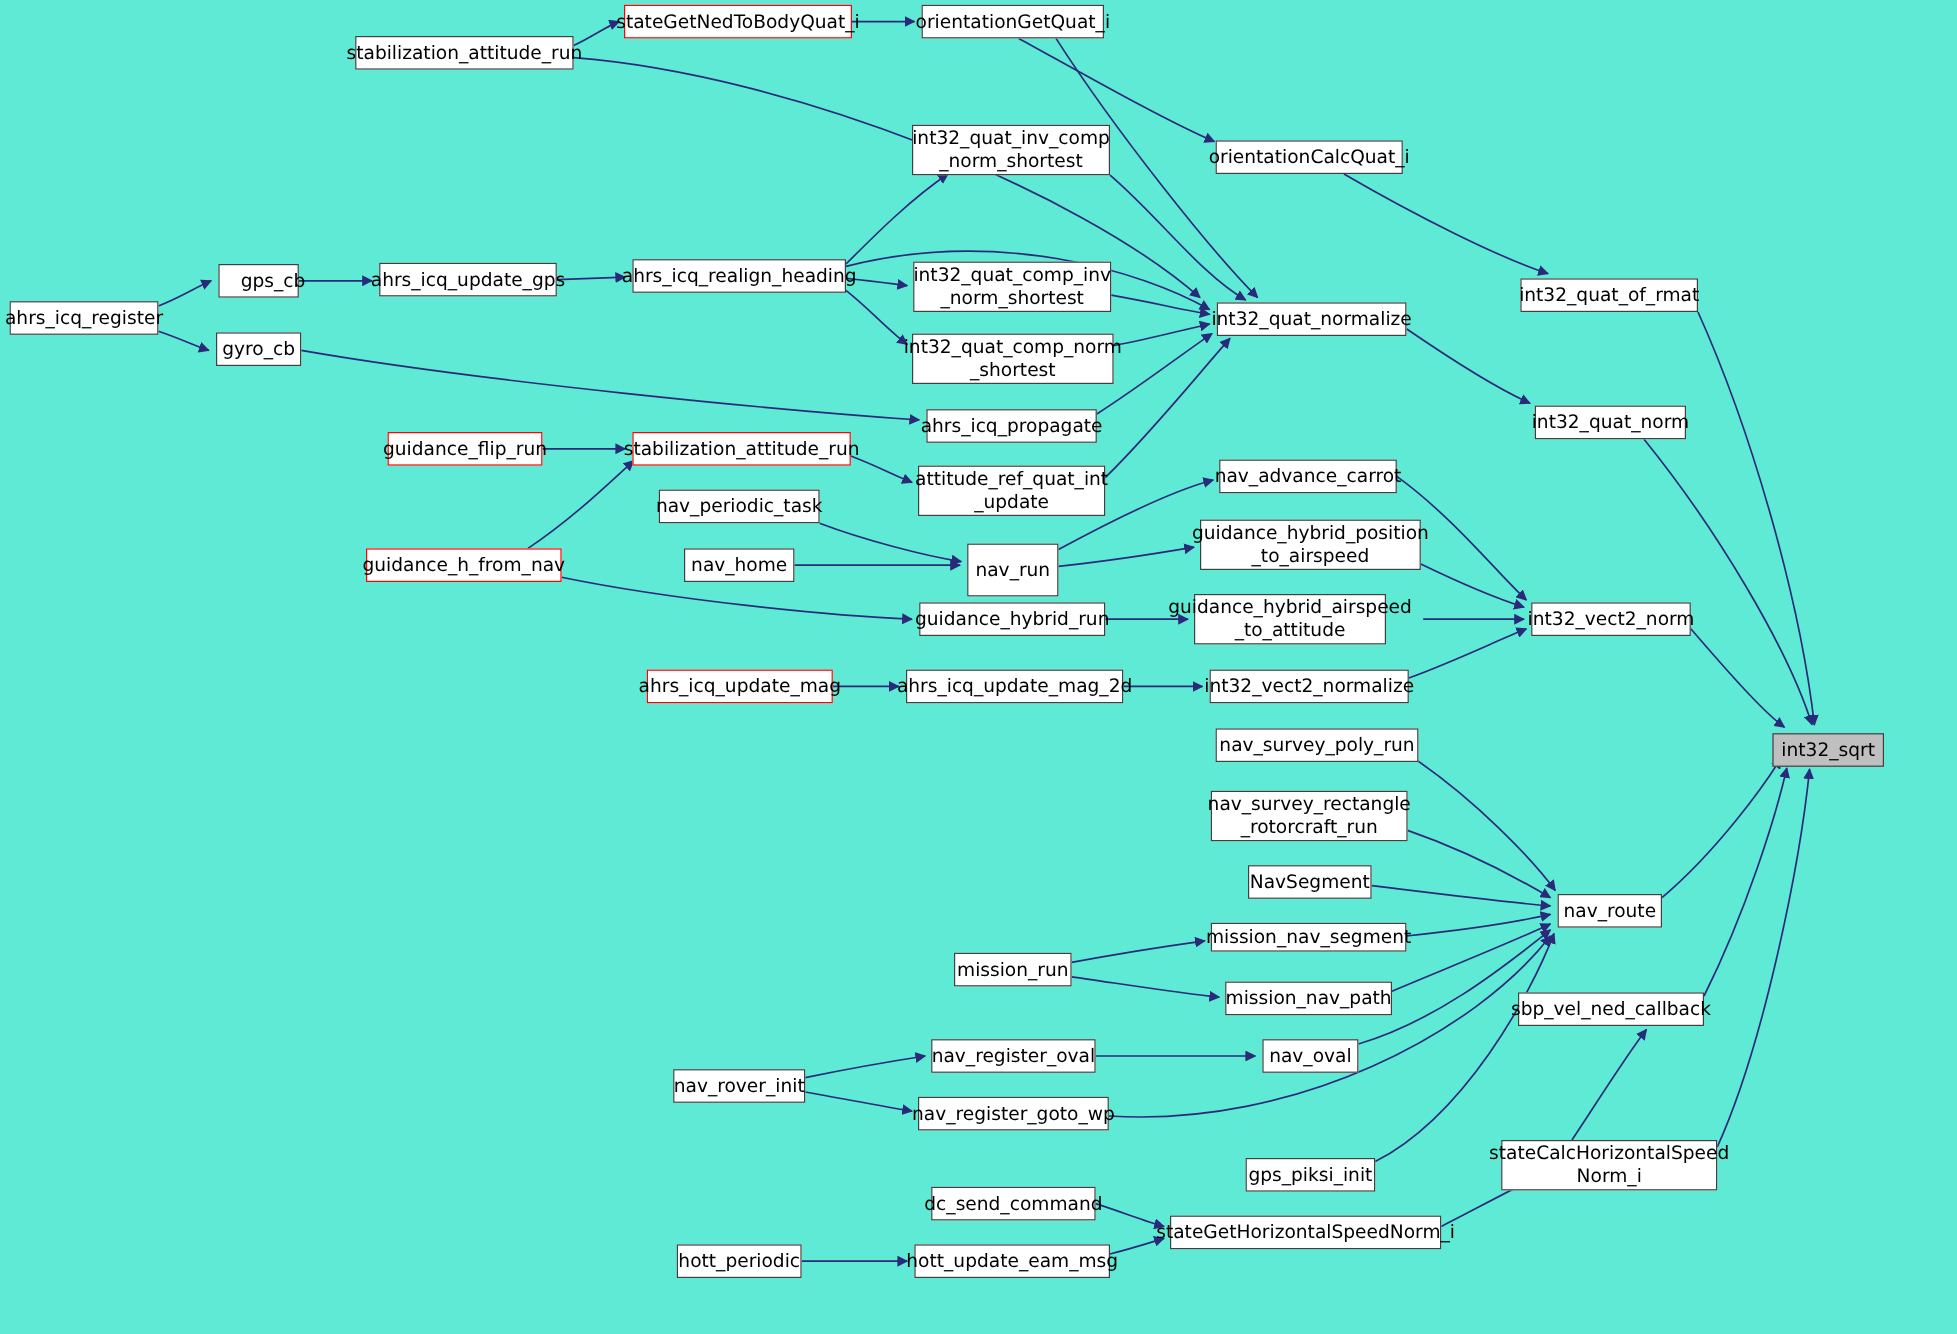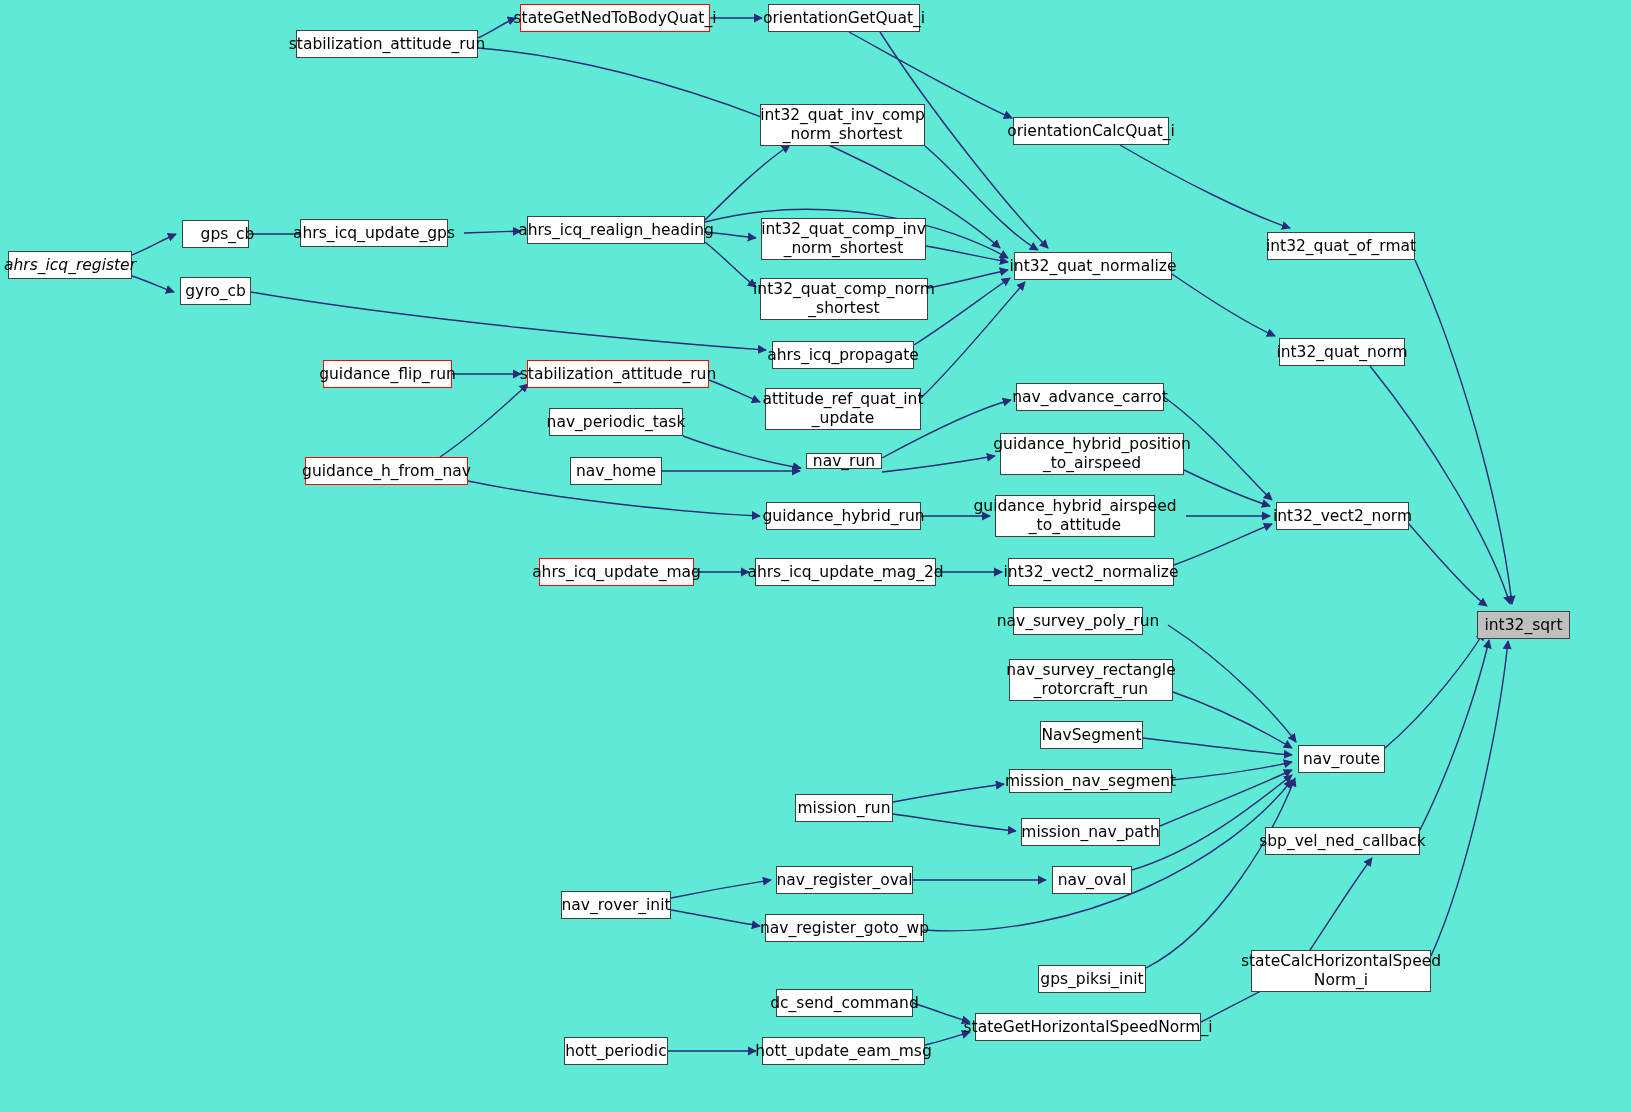--- a/index.html
+++ b/index.html
@@ -87,52 +87,52 @@
       </g>
   </svg>
   <div id="nodes">
       <div class="node red" style="left: 520px; top: 4px; width: 190px; height: 28px;">stateGetNedToBodyQuat_i</div>
       <div class="node" style="left: 768px; top: 4px; width: 152px; height: 28px;">orientationGetQuat_i</div>
       <div class="node" style="left: 296px; top: 30px; width: 182px; height: 28px;">stabilization_attitude_run</div>
       <div class="node" style="left: 760px; top: 104px; width: 165px; height: 42px;">int32_quat_inv_comp
 _norm_shortest</div>
       <div class="node" style="left: 1013px; top: 117px; width: 156px; height: 28px;">orientationCalcQuat_i</div>
       <div class="node" style="left: 182px; top: 220px; width: 67px; height: 28px; padding-left: 24px;">gps_cb</div>
-      <div class="node" style="left: 300px; top: 219px; width: 148px; height: 28px;">ahrs_icq_update_gps</div>
+      <div class="node" style="left: 316px; top: 219px; width: 148px; height: 28px;">ahrs_icq_update_gps</div>
       <div class="node" style="left: 527px; top: 216px; width: 178px; height: 28px;">ahrs_icq_realign_heading</div>
       <div class="node" style="left: 761px; top: 218px; width: 165px; height: 42px;">int32_quat_comp_inv
 _norm_shortest</div>
       <div class="node" style="left: 1267px; top: 232px; width: 148px; height: 28px;">int32_quat_of_rmat</div>
-      <div class="node" style="left: 8px; top: 251px; width: 124px; height: 28px; font-style: italic;">ahrs_icq_register</div>
+      <div class="node" style="left: 8px; top: 251px; width: 124px; height: 28px;">ahrs_icq_register</div>
       <div class="node" style="left: 1014px; top: 252px; width: 158px; height: 28px;">int32_quat_normalize</div>
       <div class="node" style="left: 180px; top: 277px; width: 71px; height: 28px;">gyro_cb</div>
       <div class="node" style="left: 760px; top: 278px; width: 168px; height: 42px;">int32_quat_comp_norm
 _shortest</div>
       <div class="node" style="left: 1279px; top: 338px; width: 126px; height: 28px;">int32_quat_norm</div>
       <div class="node" style="left: 772px; top: 341px; width: 142px; height: 28px;">ahrs_icq_propagate</div>
       <div class="node red" style="left: 323px; top: 360px; width: 129px; height: 28px;">guidance_flip_run</div>
       <div class="node red" style="left: 527px; top: 360px; width: 182px; height: 28px;">stabilization_attitude_run</div>
       <div class="node" style="left: 765px; top: 388px; width: 156px; height: 42px;">attitude_ref_quat_int
 _update</div>
       <div class="node" style="left: 1016px; top: 383px; width: 148px; height: 28px;">nav_advance_carrot</div>
       <div class="node" style="left: 549px; top: 408px; width: 134px; height: 28px;">nav_periodic_task</div>
       <div class="node" style="left: 1000px; top: 433px; width: 184px; height: 42px;">guidance_hybrid_position
 _to_airspeed</div>
       <div class="node" style="left: 570px; top: 457px; width: 92px; height: 28px;">nav_home</div>
-      <div class="node" style="left: 806px; top: 453px; width: 76px; height: 16px;">nav_run</div>
+      <div class="node" style="left: 806px; top: 453px; width: 76px; height: 44px;">nav_run</div>
       <div class="node red" style="left: 305px; top: 457px; width: 163px; height: 28px;">guidance_h_from_nav</div>
       <div class="node" style="left: 995px; top: 495px; width: 160px; height: 42px;">guidance_hybrid_airspeed
 _to_attitude</div>
       <div class="node" style="left: 766px; top: 502px; width: 155px; height: 28px;">guidance_hybrid_run</div>
       <div class="node" style="left: 1276px; top: 502px; width: 133px; height: 28px;">int32_vect2_norm</div>
       <div class="node red" style="left: 539px; top: 558px; width: 155px; height: 28px;">ahrs_icq_update_mag</div>
       <div class="node" style="left: 755px; top: 558px; width: 181px; height: 28px;">ahrs_icq_update_mag_2d</div>
       <div class="node" style="left: 1008px; top: 558px; width: 166px; height: 28px;">int32_vect2_normalize</div>
       <div class="node cur" style="left: 1477px; top: 611px; width: 93px; height: 28px;">int32_sqrt</div>
-      <div class="node" style="left: 1013px; top: 607px; width: 130px; height: 28px;">nav_survey_poly_run</div>
+      <div class="node" style="left: 1013px; top: 607px; width: 169px; height: 28px;">nav_survey_poly_run</div>
       <div class="node" style="left: 1009px; top: 659px; width: 164px; height: 42px;">nav_survey_rectangle
 _rotorcraft_run</div>
       <div class="node" style="left: 1040px; top: 721px; width: 103px; height: 28px;">NavSegment</div>
       <div class="node" style="left: 1298px; top: 745px; width: 87px; height: 28px;">nav_route</div>
       <div class="node" style="left: 1009px; top: 769px; width: 163px; height: 24px;">mission_nav_segment</div>
       <div class="node" style="left: 795px; top: 794px; width: 98px; height: 28px;">mission_run</div>
       <div class="node" style="left: 1021px; top: 818px; width: 139px; height: 28px;">mission_nav_path</div>
       <div class="node" style="left: 1265px; top: 827px; width: 155px; height: 28px;">sbp_vel_ned_callback</div>
       <div class="node" style="left: 776px; top: 866px; width: 137px; height: 28px;">nav_register_oval</div>
       <div class="node" style="left: 1052px; top: 866px; width: 80px; height: 28px;">nav_oval</div>

